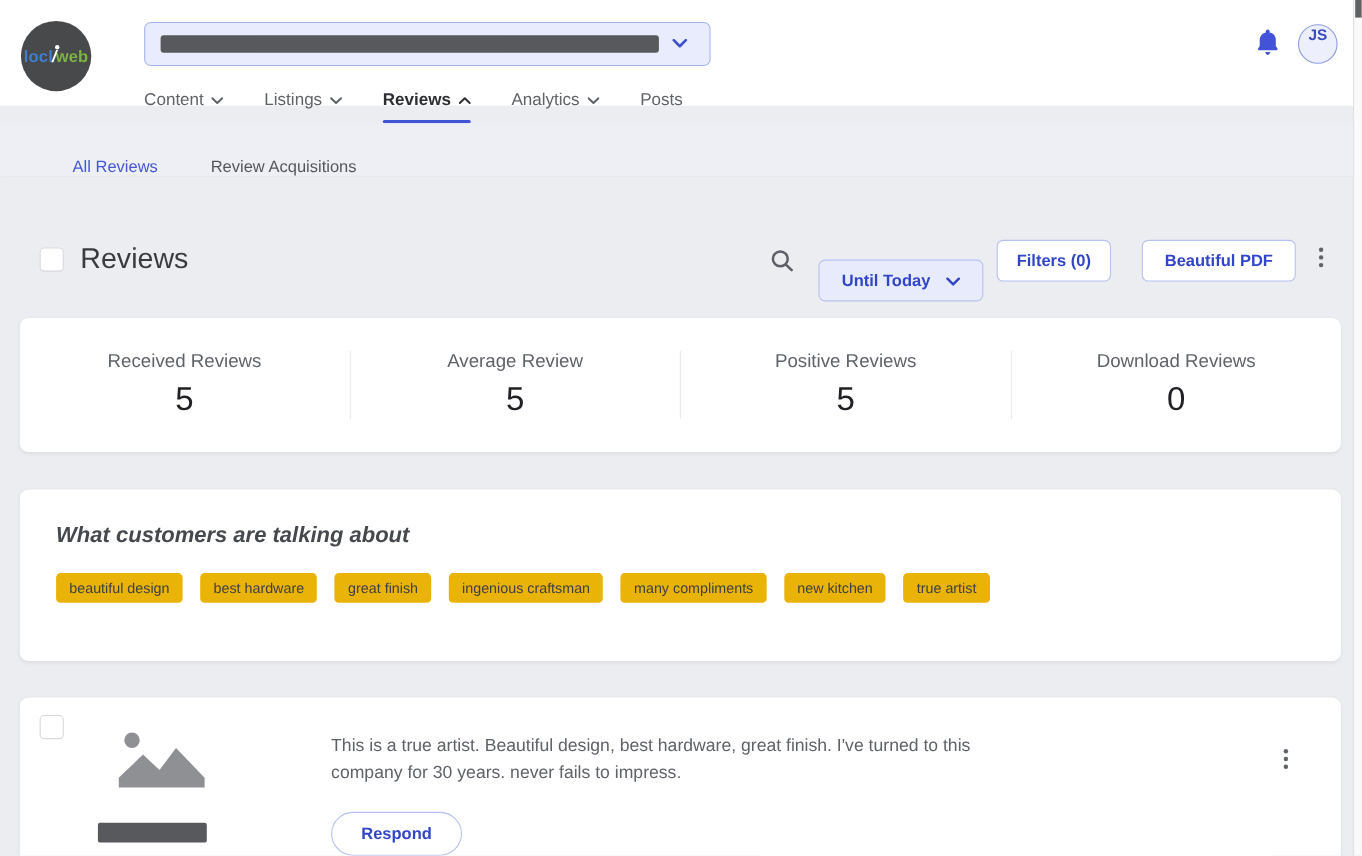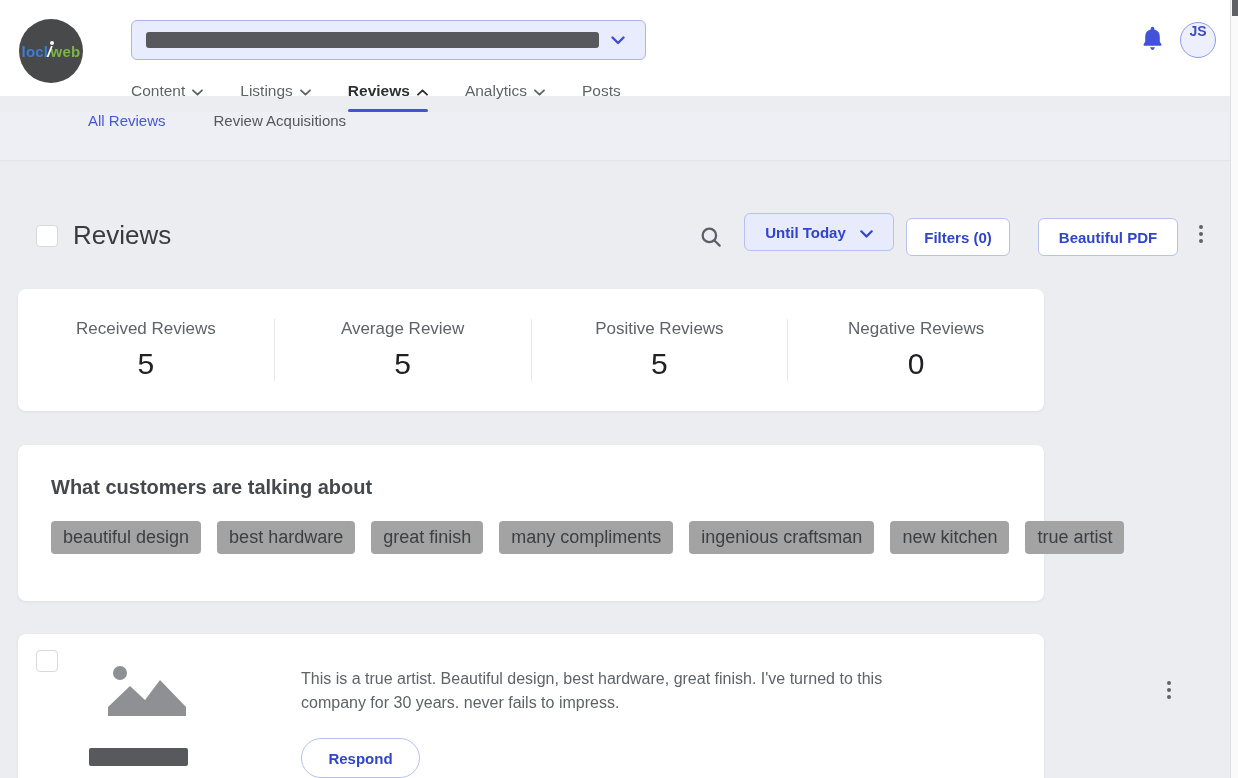--- a/index.html
+++ b/index.html
@@ -41,59 +41,59 @@
   .main-nav { position:absolute; left:131px; top:79px; display:flex; gap:37px; }
   .nav-item { position:relative; display:flex; align-items:center; gap:7px; height:24px;
           font-size:15.5px; color:#5f6368; cursor:pointer; }
   .nav-item svg { margin-top:2px; }
   .nav-item.active { color:#2d2f33; font-weight:700; }
   .nav-item.active::after { content:""; position:absolute; left:0; right:0; bottom:-9px; height:3px;
           background:#4254d5; border-radius:2px; }
 
   
   .subnav { position:absolute; left:0; top:112px; width:1230px; height:48px; background:#edeff5;
-          display:flex; align-items:flex-start; padding-left:88px; gap:48px;
+          display:flex; align-items:flex-end; padding-left:66px; gap:48px;
           box-shadow:0 1px 2px rgba(0,0,0,.05); }
   .subnav-item { font-size:15px; font-weight:500; color:#54575c; cursor:pointer; }
   .subnav-item.active { color:#4657d2; }
 
   
   .checkbox { width:22px; height:22px; background:#fff; border:1.5px solid #d7d9de; border-radius:4px; cursor:pointer; }
   .header-checkbox { position:absolute; left:36px; top:225px; }
   .page-title { position:absolute; left:73px; top:220px; font-size:26px; font-weight:400; color:#393b3f; }
 
   .search-btn { position:absolute; left:696px; top:223px; width:30px; height:30px; background:none; border:none;
           cursor:pointer; display:flex; align-items:center; justify-content:center; }
 
   .btn { position:absolute; height:38px; border-radius:6px; border:1px solid #b6c1f0; background:#ffffff;
           display:flex; align-items:center; justify-content:center; gap:14px;
           font-family:"Liberation Sans", sans-serif; font-size:15px; font-weight:600; color:#3145c8; cursor:pointer; }
-  .btn-date { left:744px; top:213px; width:150px; background:#e7ebfb; }
+  .btn-date { left:744px; top:236px; width:150px; background:#e7ebfb; }
   .btn-filters { left:906px; top:218px; width:104px; }
   .btn-download { left:1038px; top:218px; width:140px; }
 
   .kebab { display:flex; flex-direction:column; gap:3px; align-items:center; cursor:pointer;
           background:none; border:none; padding:3px; }
   .kebab .dot { width:4px; height:4px; border-radius:50%; background:#5f6368; }
   .toolbar-kebab { position:absolute; left:1196px; top:222px; }
 
   
-  .card { position:absolute; left:18px; width:1026px; background:#ffffff; border-radius:8px;
+  .card { position:absolute; left:18px; width:1201px; background:#ffffff; border-radius:8px;
           box-shadow:0 1px 3px rgba(60,64,67,.08); }
 
   .stats-card { top:289px; height:122px; display:flex; align-items:center; }
   .stat { flex:1; text-align:center; }
   .stat-label { font-size:17px; color:#5f6368; }
   .stat-value { font-size:30px; color:#202124; margin-top:8px; }
   .stat-divider { width:1px; height:62px; background:#e8e9ec; }
 
   .topics-card { top:445px; height:156px; padding:31px 33px; }
-  .topics-title { font-size:20px; font-weight:700; color:#45484d; }
+  .topics-title { font-size:20px; font-weight:700; color:#45484d;font-style:italic; }
   .tags { display:flex; gap:16px; margin-top:22px; }
-  .tag { background:#a3a3a3; border-radius:4px; padding:6px 12px; font-size:18px; color:#3c4043;
+  .tag { background:#eab308; border-radius:4px; padding:6px 12px; font-size:13px; color:#3c4043;
           white-space:nowrap; cursor:pointer; }
 
   .review-card { top:634px; height:175px; }
   .review-checkbox { position:absolute; left:18px; top:16px; }
   .review-thumb { position:absolute; left:80px; top:30px; }
   .review-name-redacted { position:absolute; left:71px; top:114px; width:99px; height:18px;
           background:#58595c; border-radius:2px; }
   .review-text { position:absolute; left:283px; top:33px; width:585px;
           font-size:16px; line-height:24px; color:#5f6368; }
   .review-respond { left:283px; top:104px; width:119px; height:40px;border-radius:20px; }
@@ -216,33 +216,33 @@
     <div class="stat-label">Average Review</div>
     <div class="stat-value">5</div>
   </div>
   <div class="stat-divider"></div>
   <div class="stat">
     <div class="stat-label">Positive Reviews</div>
     <div class="stat-value">5</div>
   </div>
   <div class="stat-divider"></div>
   <div class="stat">
-    <div class="stat-label">Negative Reviews</div>
+    <div class="stat-label">Download Reviews</div>
     <div class="stat-value">0</div>
   </div>
 </div>
 
 <div class="card topics-card">
   <h2 class="topics-title">What customers are talking about</h2>
   <div class="tags">
     <span class="tag">beautiful design</span>
     <span class="tag">best hardware</span>
     <span class="tag">great finish</span>
+    <span class="tag">ingenious craftsman</span>
     <span class="tag">many compliments</span>
-    <span class="tag">ingenious craftsman</span>
     <span class="tag">new kitchen</span>
     <span class="tag">true artist</span>
   </div>
 </div>
 
 <div class="card review-card">
   <div class="checkbox review-checkbox"></div>
 
   <div class="review-thumb">
     <svg width="98" height="56" viewBox="0 0 98 56" fill="#8f9093">

